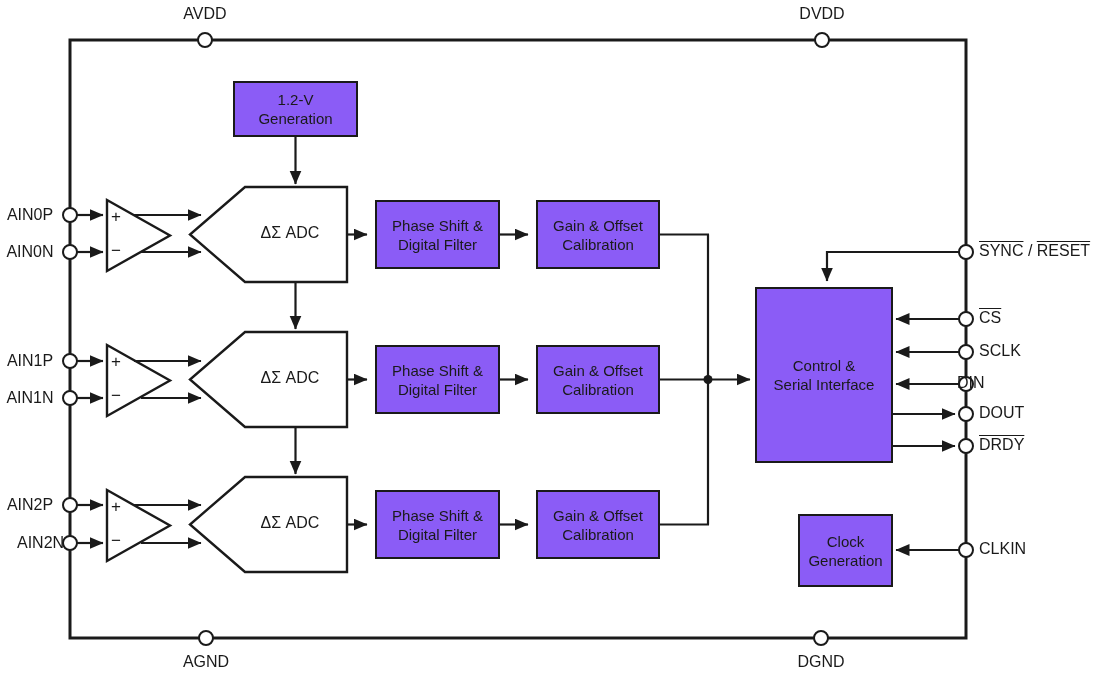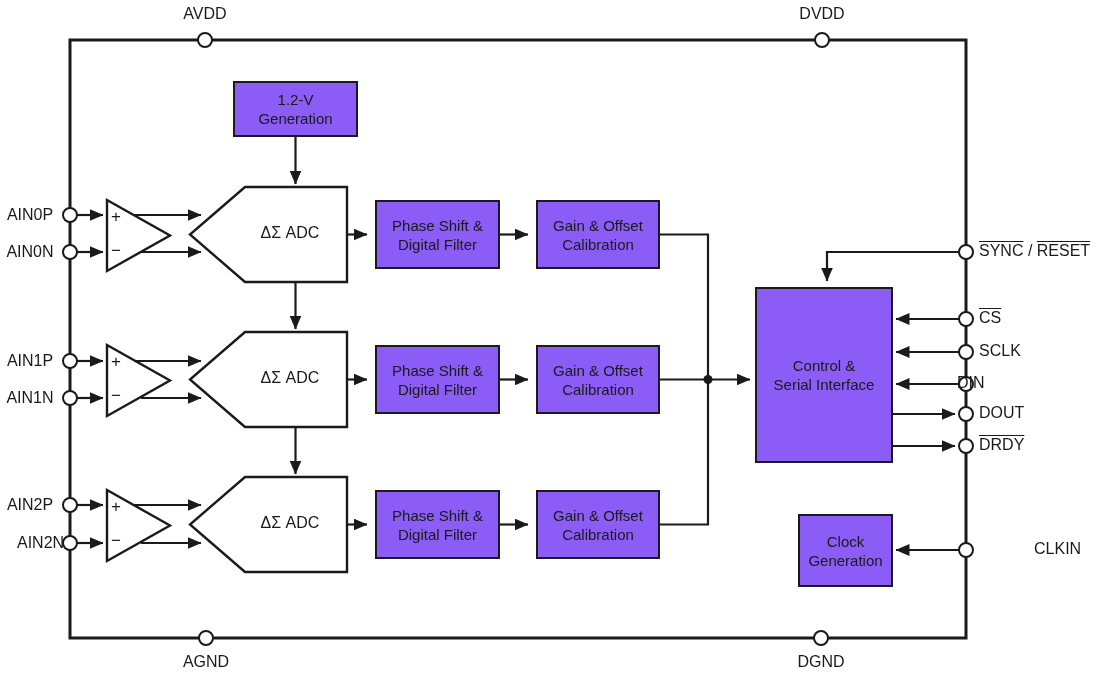--- a/index.html
+++ b/index.html
@@ -166,15 +166,15 @@
   <div class="lbl rt" style="left:0; top:389px; width:60px;">AIN1N</div>
   <div class="lbl rt" style="left:0; top:496px; width:60px;">AIN2P</div>
   <div class="lbl rt" style="left:0; top:534px; width:60px;padding-left:17px;">AIN2N</div>
 
   <div class="lbl" style="left:979px; top:242px;"><span class="ol">SYNC</span><span> / </span><span class="ol">RESET</span></div>
   <div class="lbl ol" style="left:979px; top:309px;">CS</div>
   <div class="lbl" style="left:979px; top:342px;">SCLK</div>
   <div class="lbl" style="left:957px; top:374px;">DIN</div>
   <div class="lbl" style="left:979px; top:404px;">DOUT</div>
   <div class="lbl ol" style="left:979px; top:436px;">DRDY</div>
-  <div class="lbl" style="left:1034px; top:540px;">CLKIN</div>
+  <div class="lbl" style="left:979px; top:540px;">CLKIN</div>
 
 </div>
 
 </body></html>

